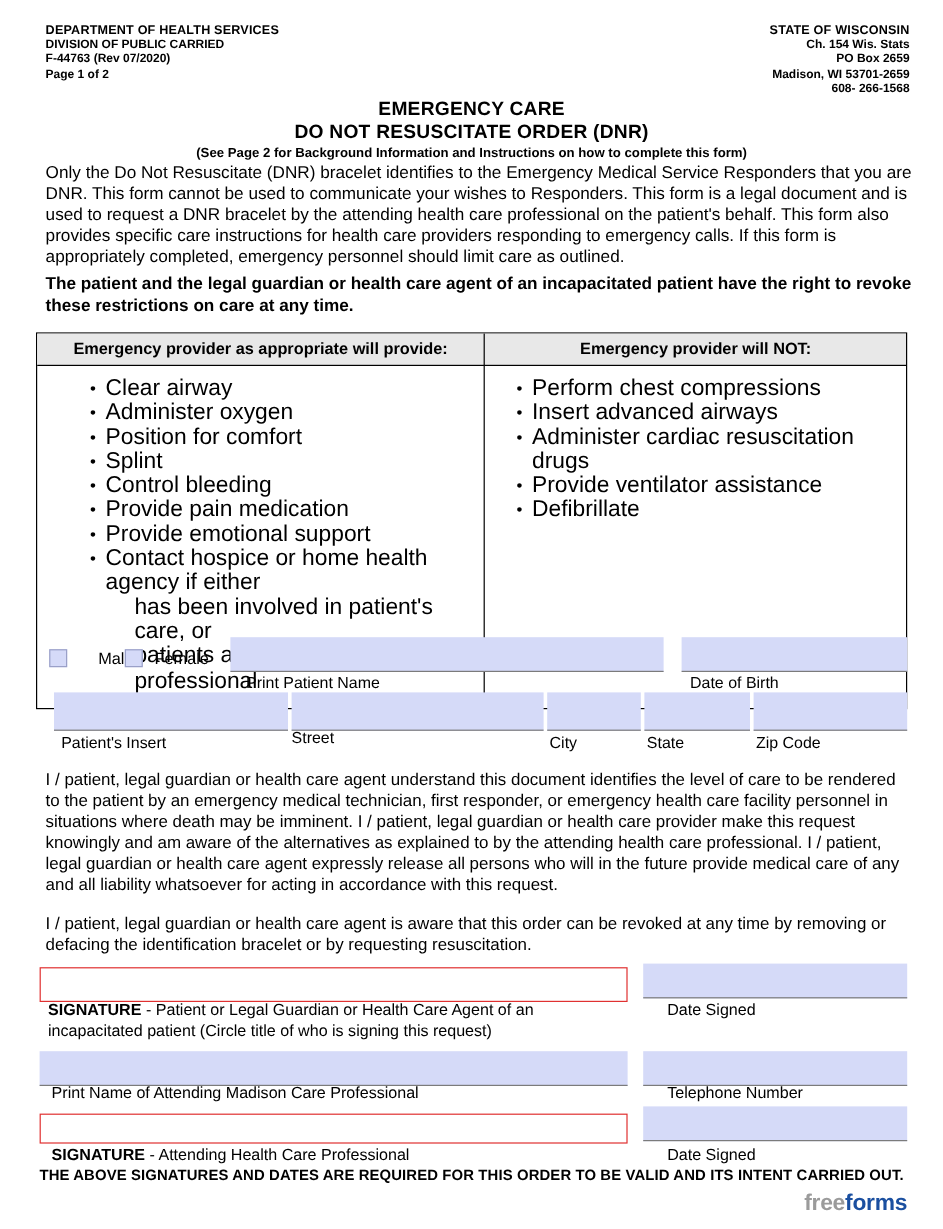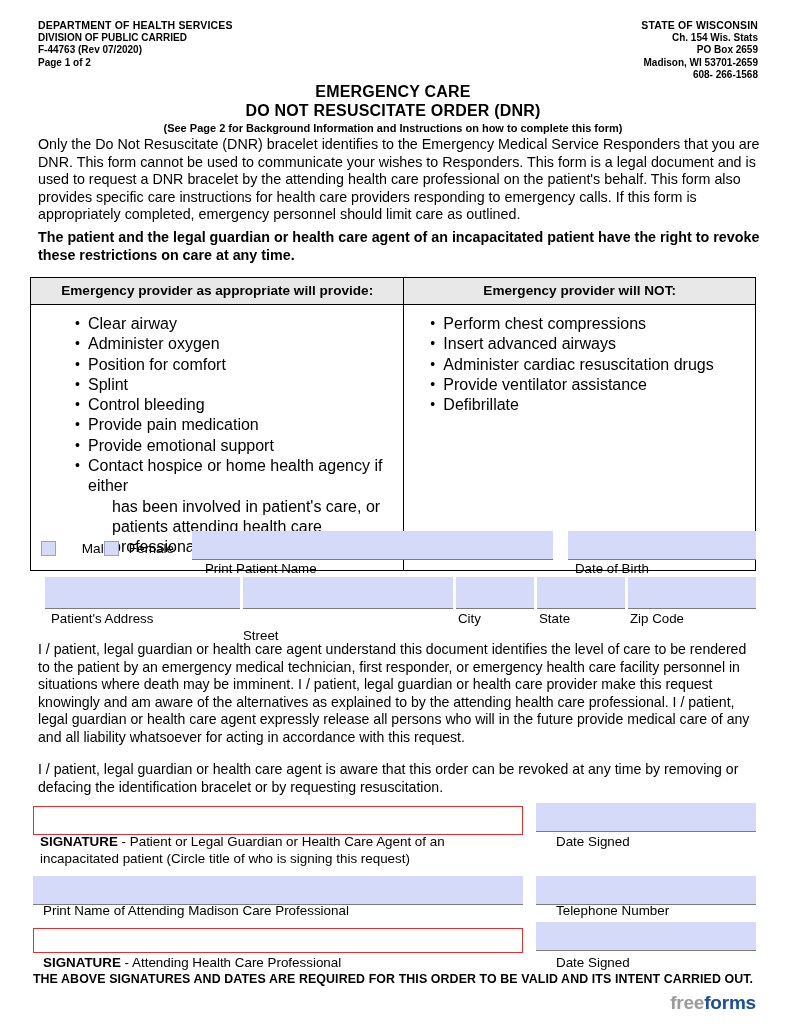--- a/index.html
+++ b/index.html
@@ -88,21 +88,21 @@
     vertical-align: top;
     padding: 9px 4px 12px;
     height: 195px;
   }
   .tbl td:last-child { border-right: none; }
   .tbl ul {
     margin: 0; padding: 0 0 0 40px;
     list-style: none;
   }
   .tbl li {
-    font-size: 16px;
+    font-size: 19px;
     line-height: 20.3px;
     position: relative;
     padding-left: 13px;
   }
   .tbl li::before {
     content: "\2022";
     position: absolute;
     left: 0; top: -1px;
     font-size: 14px;
   }
@@ -251,22 +251,22 @@
 
   <div class="field fld-abs" style="left:568px; top:531px; width:188px; height:29px;"></div>
   <div class="lbl fld-abs" style="left:575px; top:561px;">Date of Birth</div>
 
   <div class="field fld-abs" style="left:45px; top:577px; width:195px; height:32px;"></div>
   <div class="field fld-abs" style="left:243px; top:577px; width:210px; height:32px;"></div>
   <div class="field fld-abs" style="left:456px; top:577px; width:78px; height:32px;"></div>
   <div class="field fld-abs" style="left:537px; top:577px; width:88px; height:32px;"></div>
   <div class="field fld-abs" style="left:628px; top:577px; width:128px; height:32px;"></div>
 
-  <div class="lbl fld-abs" style="left:51px; top:611px;">Patient's  Address</div>
-  <div class="lbl fld-abs" style="left:243px; top:628px;text-align:right;">Street</div>
+  <div class="lbl fld-abs" style="left:51px; top:611px;">Patient's  Insert</div>
+  <div class="lbl fld-abs" style="left:243px; top:607px;text-align:right;">Street</div>
   <div class="lbl fld-abs" style="left:458px; top:611px;">City</div>
   <div class="lbl fld-abs" style="left:539px; top:611px;">State</div>
   <div class="lbl fld-abs" style="left:630px; top:611px;">Zip Code</div>
 
   <div class="decl">I / patient, legal guardian or health care agent understand this document identifies the level of care to be rendered to the patient by an emergency medical technician, first responder, or emergency health care facility personnel in situations where death may be imminent. I / patient, legal guardian or health care provider make this request knowingly and am aware of the alternatives as explained to by the attending health care professional. I / patient, legal guardian or health care agent expressly release all persons who will in the future provide medical care of any and all liability whatsoever for acting in accordance with this request.</div>
   <div class="decl2">I / patient, legal guardian or health care agent is aware that this order can be revoked at any time by removing or defacing the identification bracelet or by requesting resuscitation.</div>
 
   <div class="sigbox" style="left:33px; top:806px; width:490px; height:29px;"></div>
   <div class="sig-lbl" style="left:40px; top:834px; width:480px;">
     <b>SIGNATURE</b><span> - Patient or Legal Guardian or Health Care Agent of an incapacitated patient (Circle title of who is signing this request)</span>

